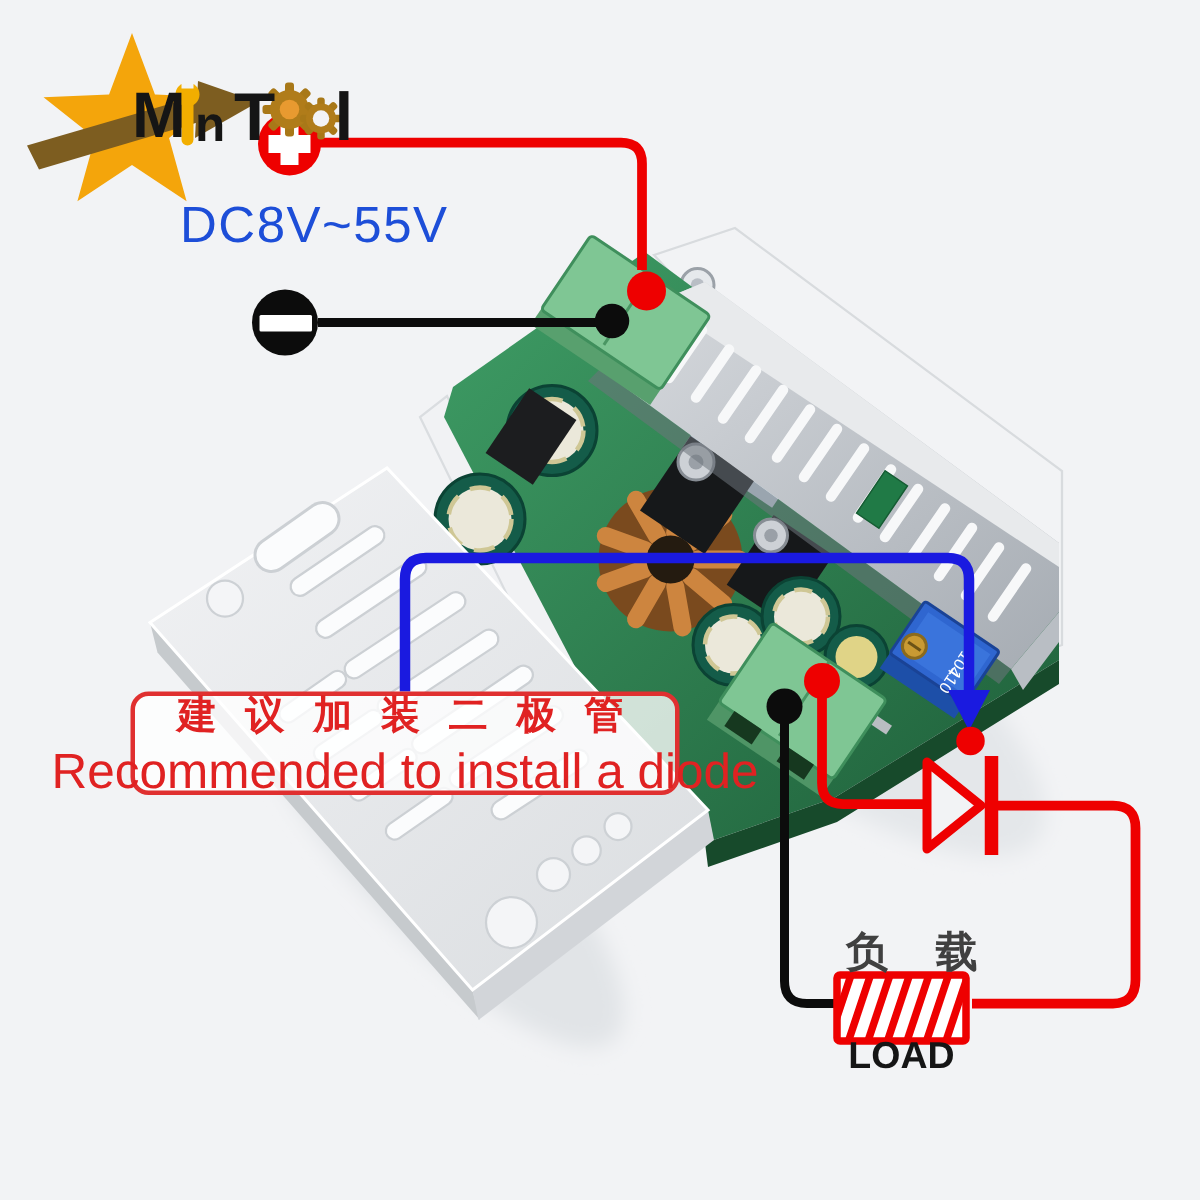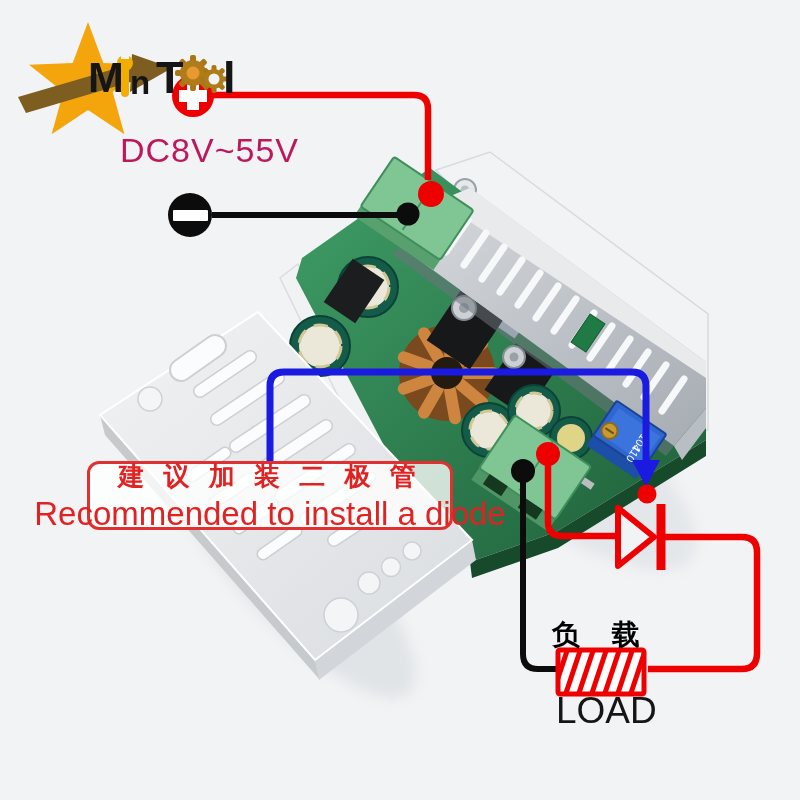--- a/index.html
+++ b/index.html
@@ -5,28 +5,28 @@
   html,body{margin:0;padding:0;}
   body{background:#f2f3f5;font-family:"Liberation Sans","DejaVu Sans",sans-serif;}
   #stage{position:relative;width:800px;height:800px;background:#f2f3f5;overflow:hidden;}
   #scene{position:absolute;left:0;top:0;}
   .abs{position:absolute;}
   .logo-letter{position:absolute;font-weight:bold;color:#151515;line-height:1;}
   #letter-m{left:88px;top:56px;font-size:43px;}
   #letter-n{left:130px;top:66px;font-size:33px;}
   #letter-t{left:156px;top:55px;font-size:45px;}
   #letter-l{left:223px;top:55px;font-size:45px;}
-  #dc-label{left:120px;top:131px;font-size:34px;color:#be185d;letter-spacing:1px;white-space:nowrap;}
+  #dc-label{left:120px;top:131px;font-size:34px;color:#1d4ed8;letter-spacing:1px;white-space:nowrap;}
   #annotation-box{left:87px;top:461px;width:360px;height:63px;border:3px solid #e03030;border-radius:12px;
      background:rgba(255,255,255,0.78);display:flex;flex-direction:column;align-items:center;justify-content:center;}
   #annotation-line1{font-size:26px;font-weight:bold;color:#e02222;letter-spacing:6px;white-space:nowrap;}
   #annotation-line2{font-size:33px;color:#e02222;white-space:nowrap;margin-top:1px;}
-  #load-label-cn{left:552px;top:616px;width:96px;text-align:center;font-size:28px;font-weight:bold;
-     color:#000000;letter-spacing:12px;white-space:nowrap;}
-  #load-label-en{left:556px;top:690px;width:90px;text-align:center;font-size:37px;color:#151515;}
+  #load-label-cn{left:564px;top:616px;width:96px;text-align:center;font-size:28px;font-weight:bold;
+     color:#404040;letter-spacing:12px;white-space:nowrap;}
+  #load-label-en{left:556px;top:690px;width:90px;text-align:center;font-size:25px;color:#151515;font-weight:bold;}
 </style>
 </head>
 <body>
 
 <div id="stage">
 
 <svg id="scene" width="800" height="800" viewBox="0 0 800 800">
   <defs>
     <filter id="blur7" x="-40%" y="-40%" width="180%" height="180%">
           <feGaussianBlur stdDeviation="7"></feGaussianBlur>

